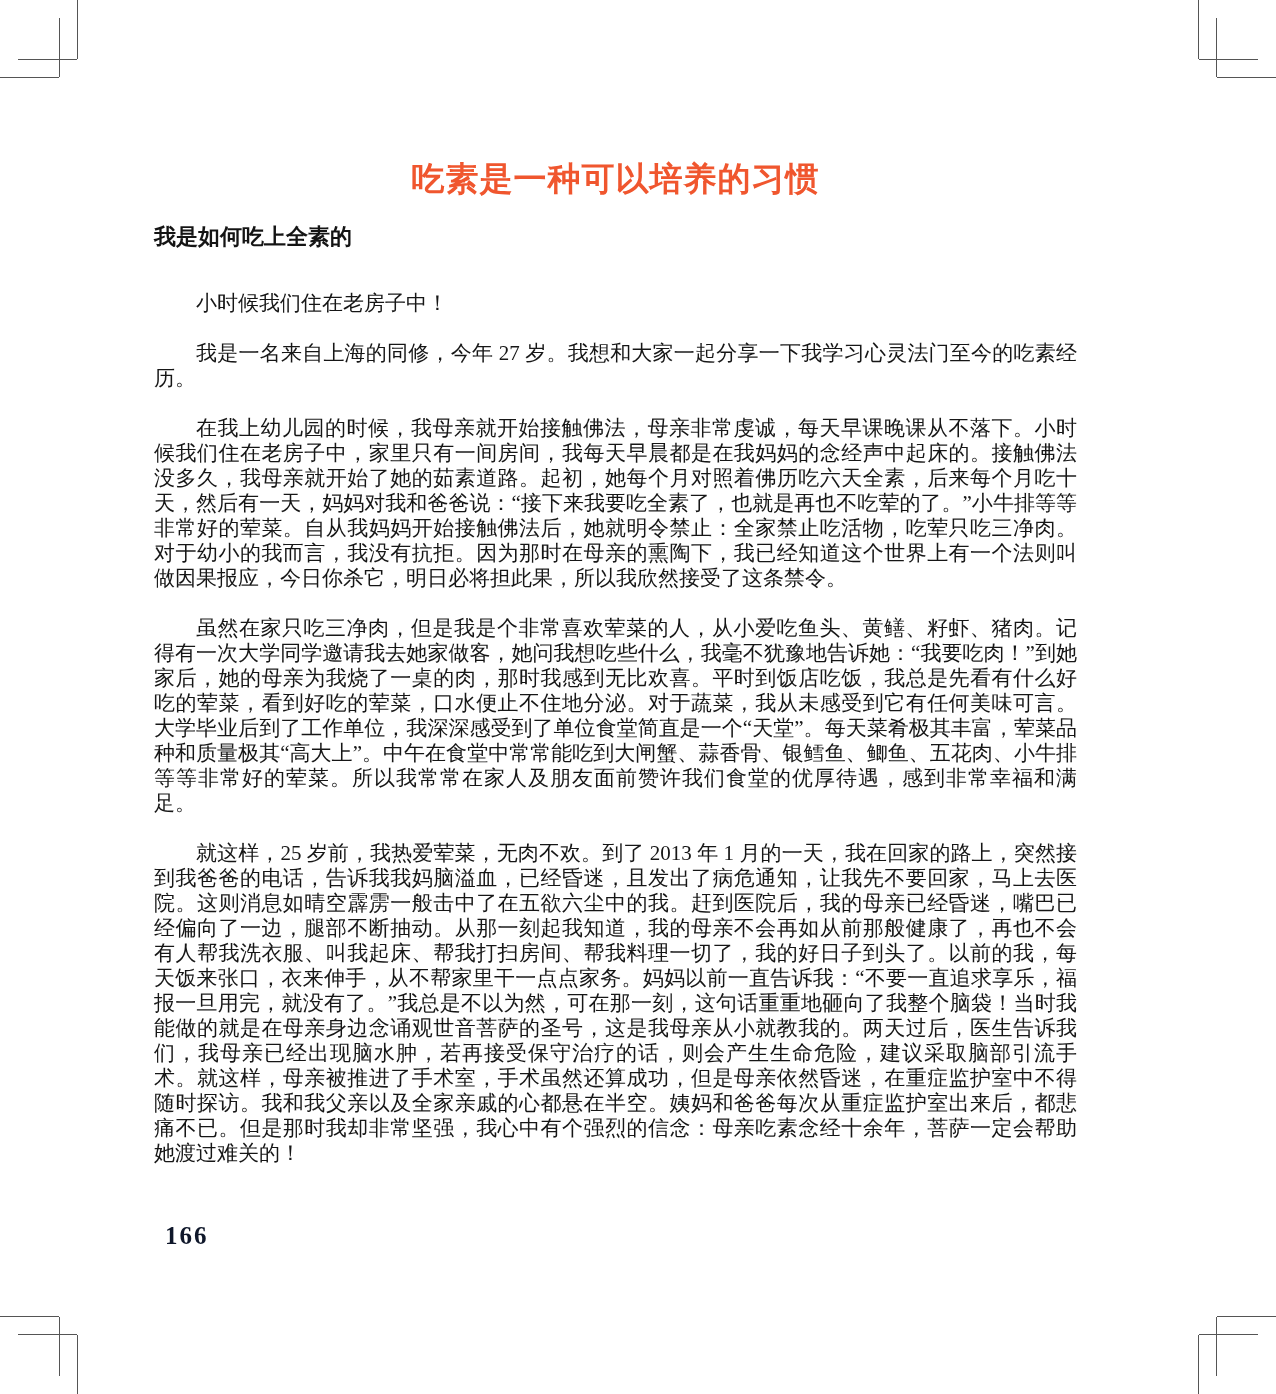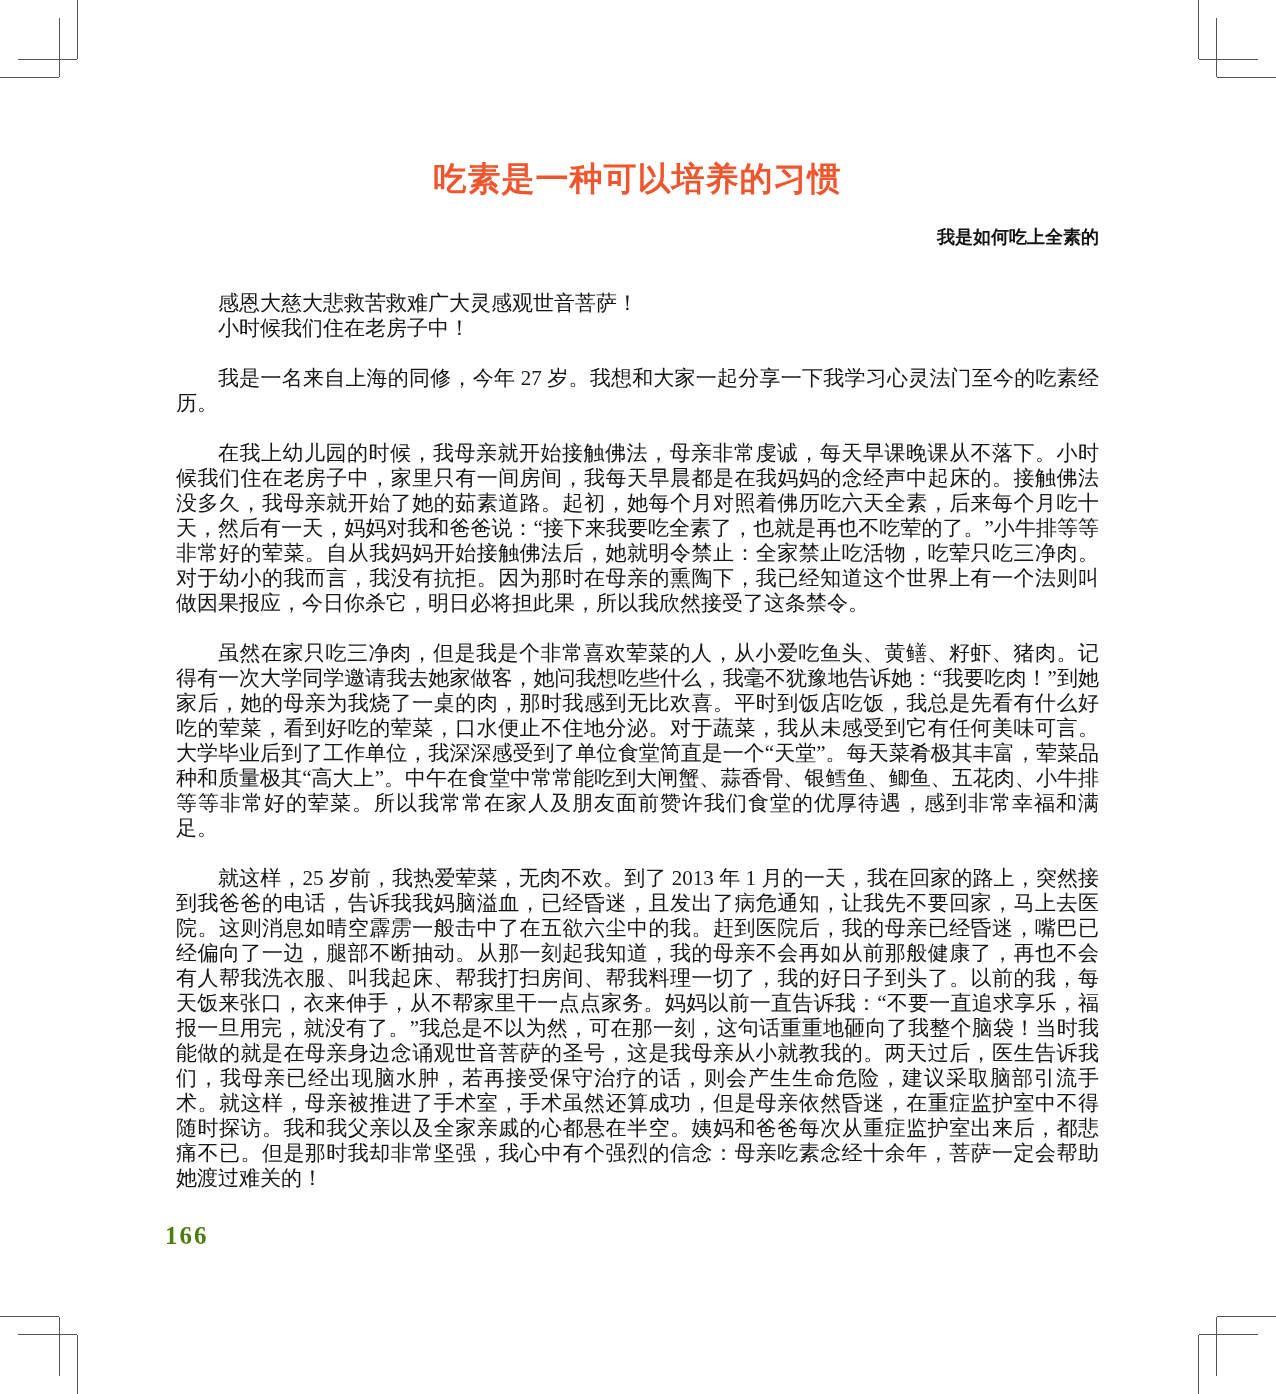--- a/index.html
+++ b/index.html
@@ -44,40 +44,40 @@
   .bl-h2 { left: 0; bottom: 77px; }
   
   .br-v1 { right: 77px; bottom: 0; }
   .br-h1 { right: 18px; bottom: 59px; }
   .br-v2 { right: 59px; bottom: 18px; }
   .br-h2 { right: 0; bottom: 77px; }
 
   
   .content {
     position: absolute;
-    left: 176px;
+    left: 154px;
     top: 0;
     width: 923px;
   }
   .title {
     margin: 160px 0 0 0;
     text-align: center;
     font-family: "Liberation Sans", "DejaVu Sans", sans-serif;
     font-weight: bold;
     font-size: 33px;
     line-height: 38px;
     color: #f0562e;
     letter-spacing: 1px;
   }
   .subtitle {
     margin: 27px 0 0 0;
-    text-align: right;
+    text-align: left;
     font-family: "Liberation Sans", "DejaVu Sans", sans-serif;
     font-weight: bold;
-    font-size: 18px;
+    font-size: 22px;
     line-height: 24px;
     color: #141414;
   }
   .bodytext {
     margin-top: 42px;
     font-size: 21px;
     line-height: 25px;
     text-align: justify;
     text-justify: inter-ideograph;
   }
@@ -94,21 +94,21 @@
     text-indent: 42px;
   }
   .page-number {
     position: absolute;
     left: 165px;
     top: 1222px;
     font-family: "Liberation Serif", "DejaVu Serif", serif;
     font-weight: bold;
     font-size: 25px;
     letter-spacing: 2px;
-    color: #4d7c0f;
+    color: #0f172a;
   }
 </style>
 </head>
 <body>
 
 <div class="page">
 
   <div>
     <div class="mark v tl-v1"></div>
     <div class="mark h tl-h1"></div>
@@ -133,21 +133,20 @@
     <div class="mark v br-v2"></div>
     <div class="mark h br-h2"></div>
   </div>
 
   <div class="content">
     <h1 class="title">吃素是一种可以培养的习惯</h1>
     <h2 class="subtitle">我是如何吃上全素的</h2>
 
     <div class="bodytext">
       <div class="gratitude">
-        <p>感恩大慈大悲救苦救难广大灵感观世音菩萨！</p>
         <p>小时候我们住在老房子中！</p>
       </div>
       <p class="para">我是一名来自上海的同修，今年 27 岁。我想和大家一起分享一下我学习心灵法门至今的吃素经历。</p>
       <p class="para">在我上幼儿园的时候，我母亲就开始接触佛法，母亲非常虔诚，每天早课晚课从不落下。小时候我们住在老房子中，家里只有一间房间，我每天早晨都是在我妈妈的念经声中起床的。接触佛法没多久，我母亲就开始了她的茹素道路。起初，她每个月对照着佛历吃六天全素，后来每个月吃十天，然后有一天，妈妈对我和爸爸说：“接下来我要吃全素了，也就是再也不吃荤的了。”小牛排等等非常好的荤菜。自从我妈妈开始接触佛法后，她就明令禁止：全家禁止吃活物，吃荤只吃三净肉。对于幼小的我而言，我没有抗拒。因为那时在母亲的熏陶下，我已经知道这个世界上有一个法则叫做因果报应，今日你杀它，明日必将担此果，所以我欣然接受了这条禁令。</p>
       <p class="para">虽然在家只吃三净肉，但是我是个非常喜欢荤菜的人，从小爱吃鱼头、黄鳝、籽虾、猪肉。记得有一次大学同学邀请我去她家做客，她问我想吃些什么，我毫不犹豫地告诉她：“我要吃肉！”到她家后，她的母亲为我烧了一桌的肉，那时我感到无比欢喜。平时到饭店吃饭，我总是先看有什么好吃的荤菜，看到好吃的荤菜，口水便止不住地分泌。对于蔬菜，我从未感受到它有任何美味可言。大学毕业后到了工作单位，我深深感受到了单位食堂简直是一个“天堂”。每天菜肴极其丰富，荤菜品种和质量极其“高大上”。中午在食堂中常常能吃到大闸蟹、蒜香骨、银鳕鱼、鲫鱼、五花肉、小牛排等等非常好的荤菜。所以我常常在家人及朋友面前赞许我们食堂的优厚待遇，感到非常幸福和满足。</p>
       <p class="para">就这样，25 岁前，我热爱荤菜，无肉不欢。到了 2013 年 1 月的一天，我在回家的路上，突然接到我爸爸的电话，告诉我我妈脑溢血，已经昏迷，且发出了病危通知，让我先不要回家，马上去医院。这则消息如晴空霹雳一般击中了在五欲六尘中的我。赶到医院后，我的母亲已经昏迷，嘴巴已经偏向了一边，腿部不断抽动。从那一刻起我知道，我的母亲不会再如从前那般健康了，再也不会有人帮我洗衣服、叫我起床、帮我打扫房间、帮我料理一切了，我的好日子到头了。以前的我，每天饭来张口，衣来伸手，从不帮家里干一点点家务。妈妈以前一直告诉我：“不要一直追求享乐，福报一旦用完，就没有了。”我总是不以为然，可在那一刻，这句话重重地砸向了我整个脑袋！当时我能做的就是在母亲身边念诵观世音菩萨的圣号，这是我母亲从小就教我的。两天过后，医生告诉我们，我母亲已经出现脑水肿，若再接受保守治疗的话，则会产生生命危险，建议采取脑部引流手术。就这样，母亲被推进了手术室，手术虽然还算成功，但是母亲依然昏迷，在重症监护室中不得随时探访。我和我父亲以及全家亲戚的心都悬在半空。姨妈和爸爸每次从重症监护室出来后，都悲痛不已。但是那时我却非常坚强，我心中有个强烈的信念：母亲吃素念经十余年，菩萨一定会帮助她渡过难关的！</p>
     </div>
   </div>
 
   <div class="page-number">166</div>

